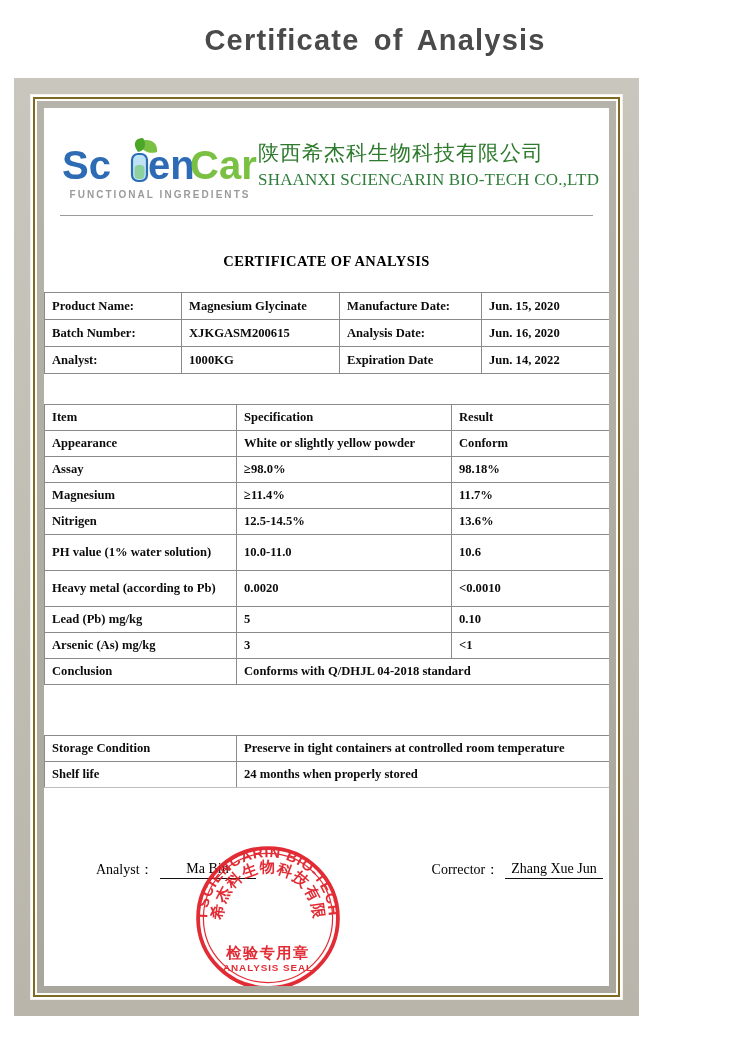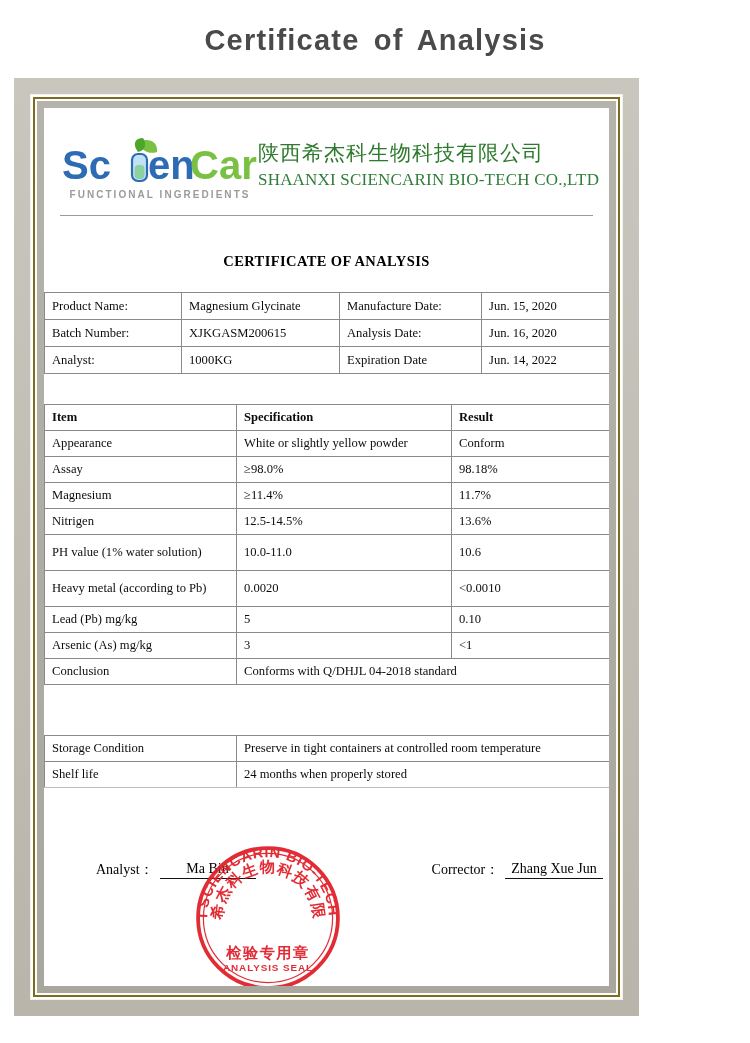--- a/index.html
+++ b/index.html
@@ -123,21 +123,21 @@
     border-collapse: collapse;
     table-layout: fixed;
     font-size: 12.6px;
     color: #0c0c0c;
   }
   .tbl td, .tbl th {
     border: 1px solid #8a8a8a;
     padding: 5px 7px;
     vertical-align: middle;
     text-align: left;
-    font-weight: normal;
+    font-weight: bold;
   }
 
   .info-table {
     width: 612px;
     margin: 22px auto 0 auto;
   }
   .info-table td { height: 27px; }
 
   .spec-table {
     width: 612px;

